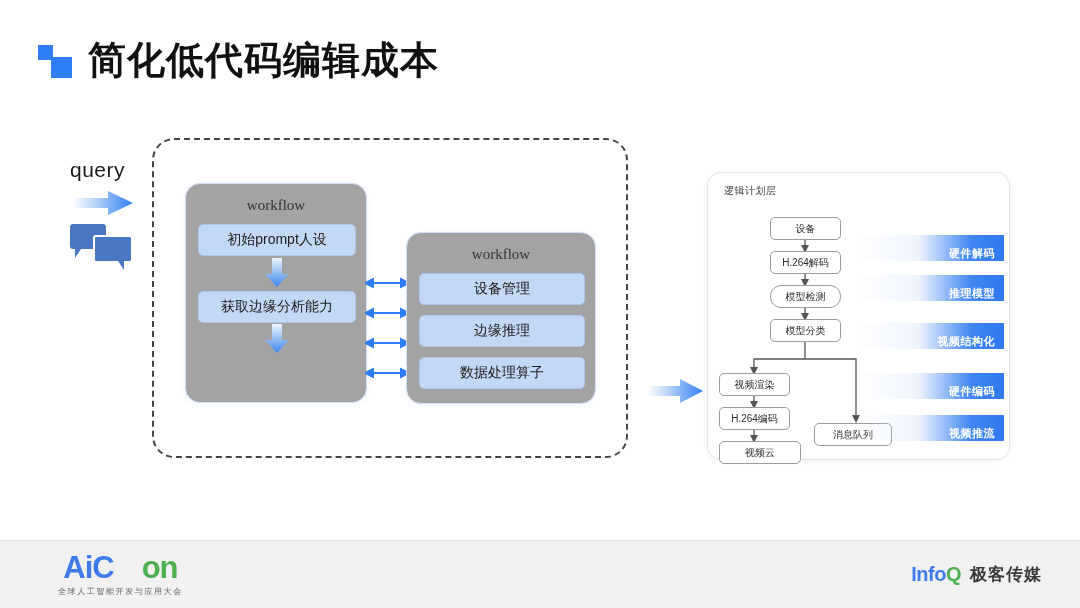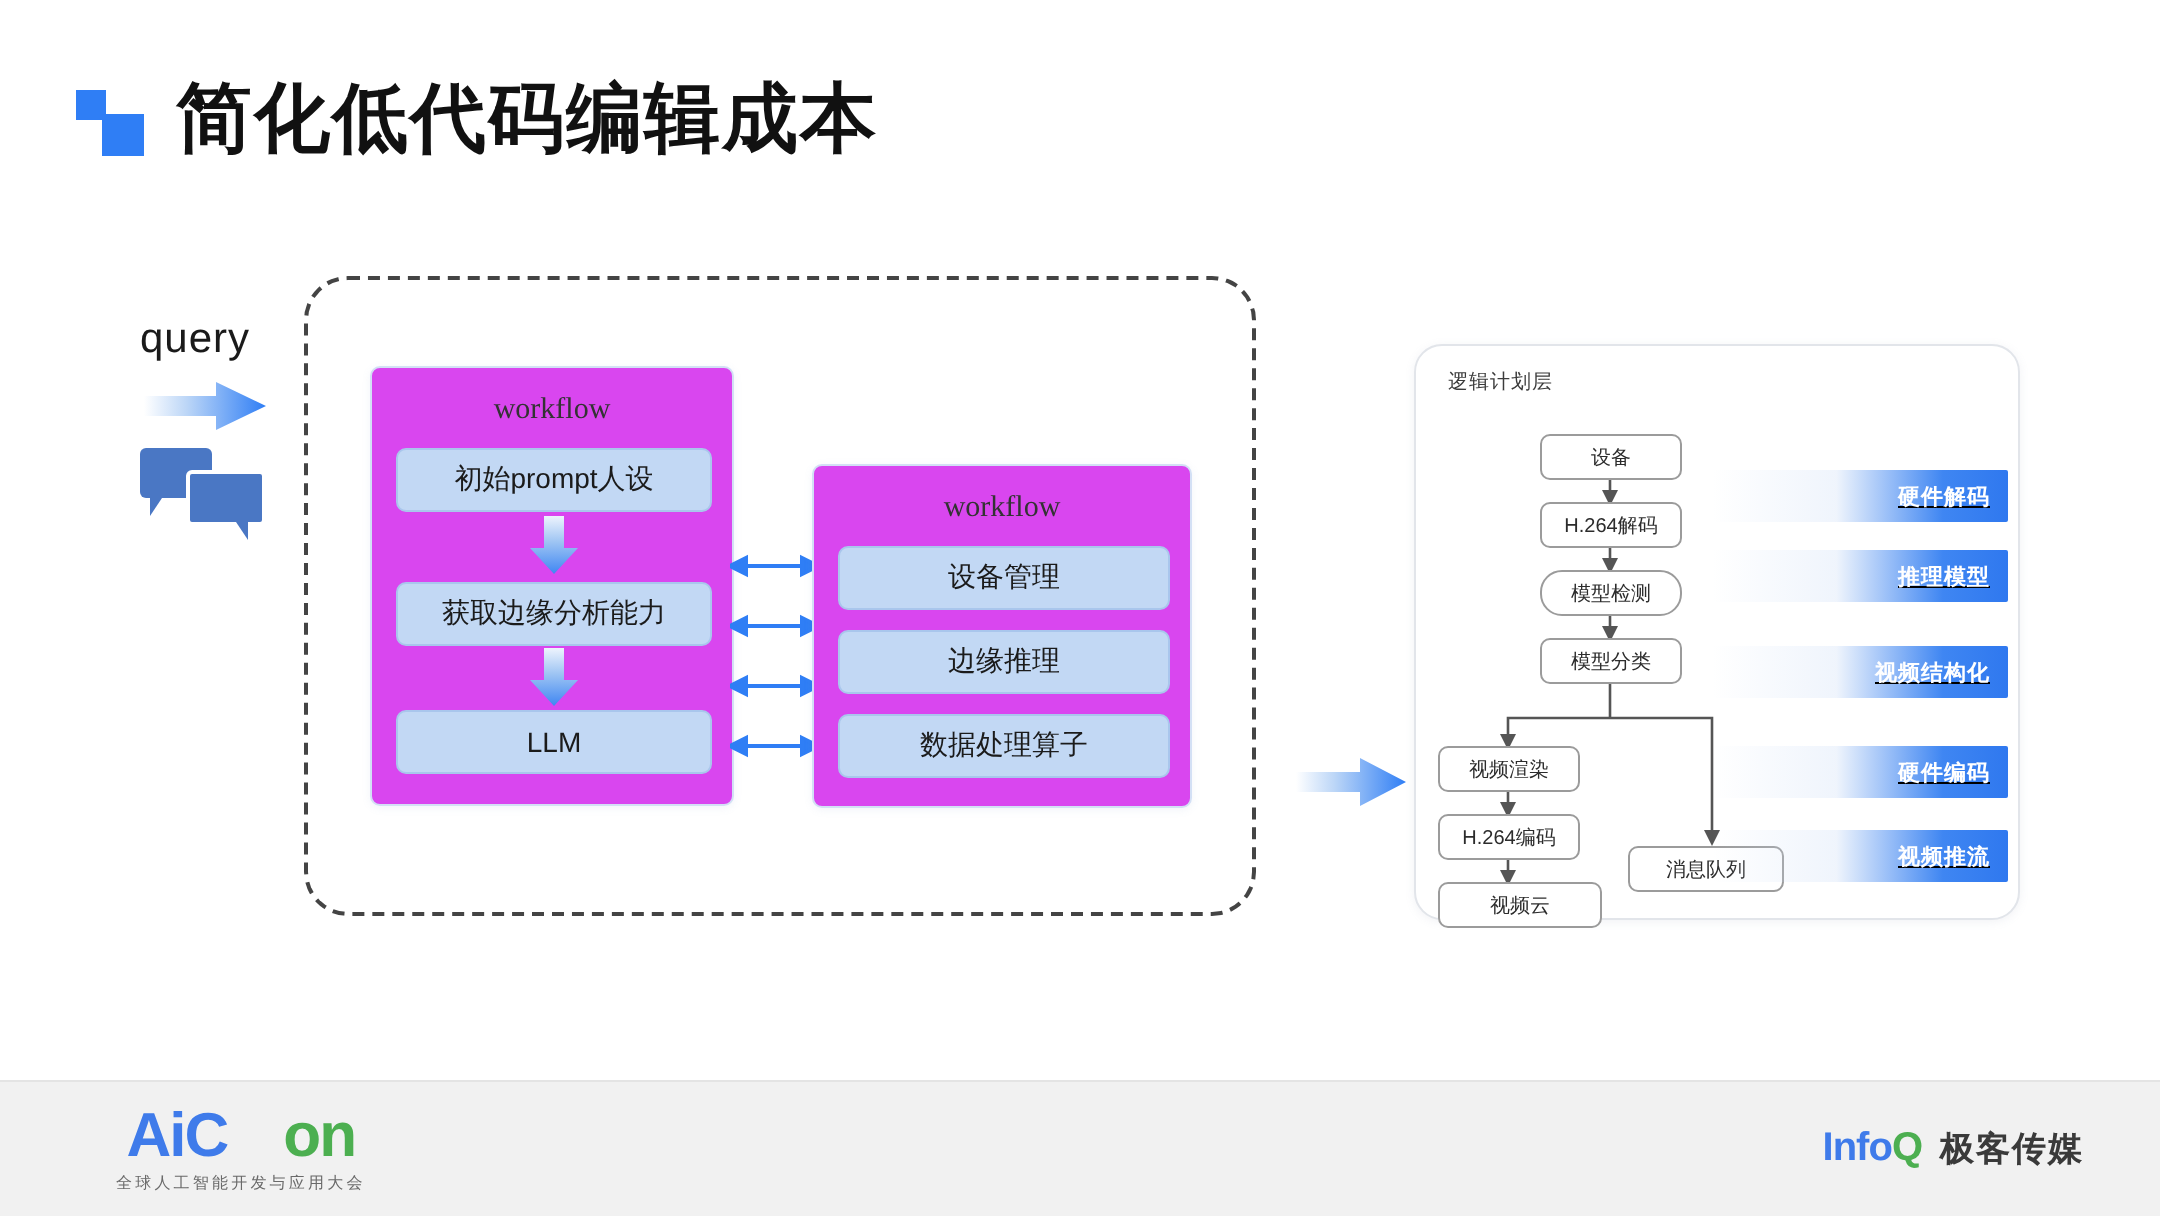--- a/index.html
+++ b/index.html
@@ -41,22 +41,22 @@
   }
 
   
   .dashed-box {
     position: absolute; left: 152px; top: 138px; width: 476px; height: 320px;
     border: 2px dashed #444; border-radius: 22px; background: transparent;
   }
 
   
   .wf-card {
-    position: absolute; background: #d946ef;
-    border: 1px solid #d3e0f5; border-radius: 5px;
+    position: absolute; background: #a3a3a3;
+    border: 1px solid #d3e0f5; border-radius: 15px;
     box-shadow: 0 1px 4px rgba(120,150,200,.10);
   }
   .wf-left  { left: 185px; top: 183px; width: 182px; height: 220px; }
   .wf-right { left: 406px; top: 232px; width: 190px; height: 172px; }
   .wf-title {
     text-align: center; font-size: 15px; color: #333; margin-top: 13px;
     font-family: "Liberation Serif", "DejaVu Serif", serif;
   }
   .wf-item {
     margin: 0 auto; width: 158px; height: 32px;
@@ -97,21 +97,21 @@
     font-size: 10px; color: #3b3b3b; letter-spacing: .5px;
   }
   .flow-box {
     position: absolute; background: #fff; border: 1px solid #9b9b9b; border-radius: 5px;
     display: flex; align-items: center; justify-content: center;
     font-size: 10px; color: #2c2c2c; white-space: nowrap;
   }
   .grad-bar {
     position: absolute; height: 26px; border-radius: 1px;
     background: linear-gradient(to right, rgba(255,255,255,0) 0%, rgba(210,225,248,.35) 42%, #3f86f2 78%, #2f78ef 100%);
-    display: flex; align-items: center; justify-content: flex-end; text-decoration: underline;
+    display: flex; align-items: flex-end; justify-content: flex-end;
   }
   .grad-bar span {
     color: #fff; font-size: 11px; font-weight: bold; padding-right: 9px; letter-spacing: .5px;
   }
 
   
   .footer {
     position: absolute; left: 0; top: 540px; width: 1080px; height: 68px;
     background: #f1f1f1; border-top: 1px solid #e4e4e4;
   }
@@ -179,23 +179,20 @@
     </svg>
 
     <div class="slot slot-2">
       <div class="wf-item">获取边缘分析能力</div>
     </div>
 
     <svg class="down-arrow da-2" viewBox="0 0 26 30">
       <path d="M8,0 L18,0 L18,16 L25,16 L13,29 L1,16 L8,16 Z" fill="url(#gd1)"></path>
     </svg>
 
-    <div class="slot slot-3">
-      <div class="wf-item">LLM</div>
-    </div>
   </div>
 
   <svg class="bi-arrows" viewBox="0 0 44 118">
     <g stroke="#2f7ef5" stroke-width="2" fill="#2f7ef5">
       <line x1="7" y1="13" x2="37" y2="13"></line>
       <polygon points="0,13 8,9 8,17"></polygon>
         <polygon points="44,13 36,9 36,17"></polygon>
       <line x1="7" y1="43" x2="37" y2="43"></line>
       <polygon points="0,43 8,39 8,47"></polygon>
         <polygon points="44,43 36,39 36,47"></polygon>

